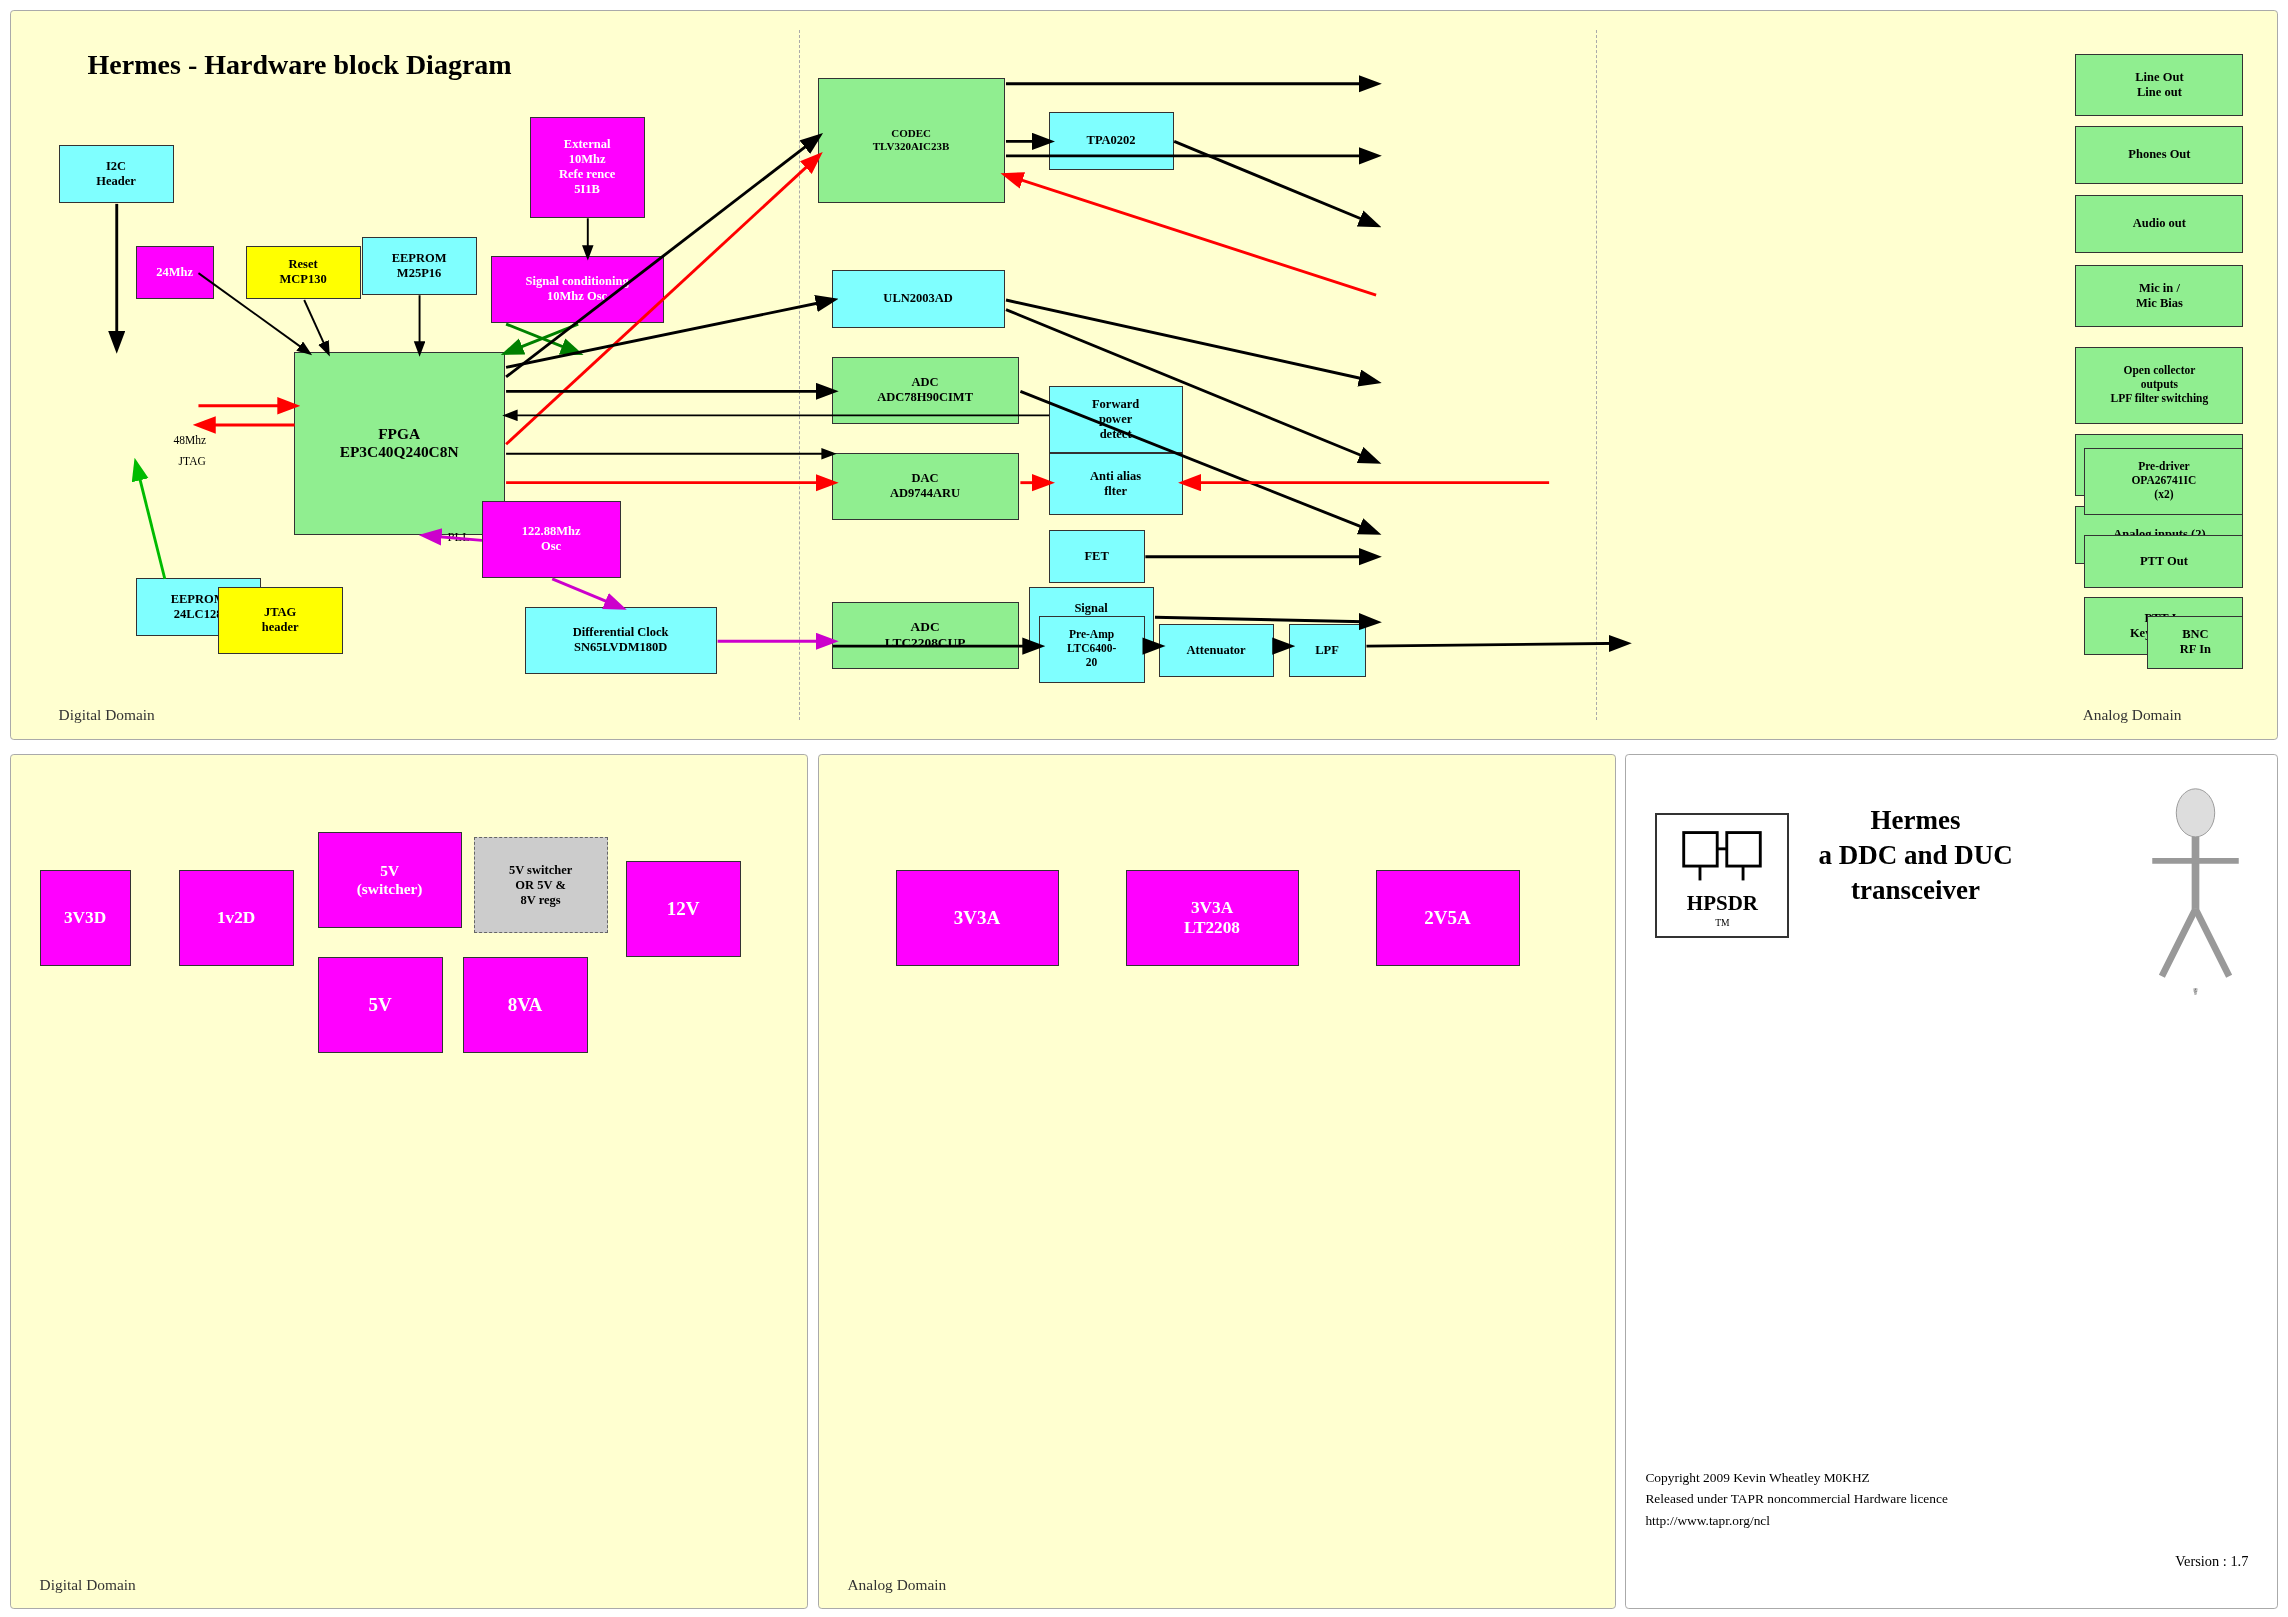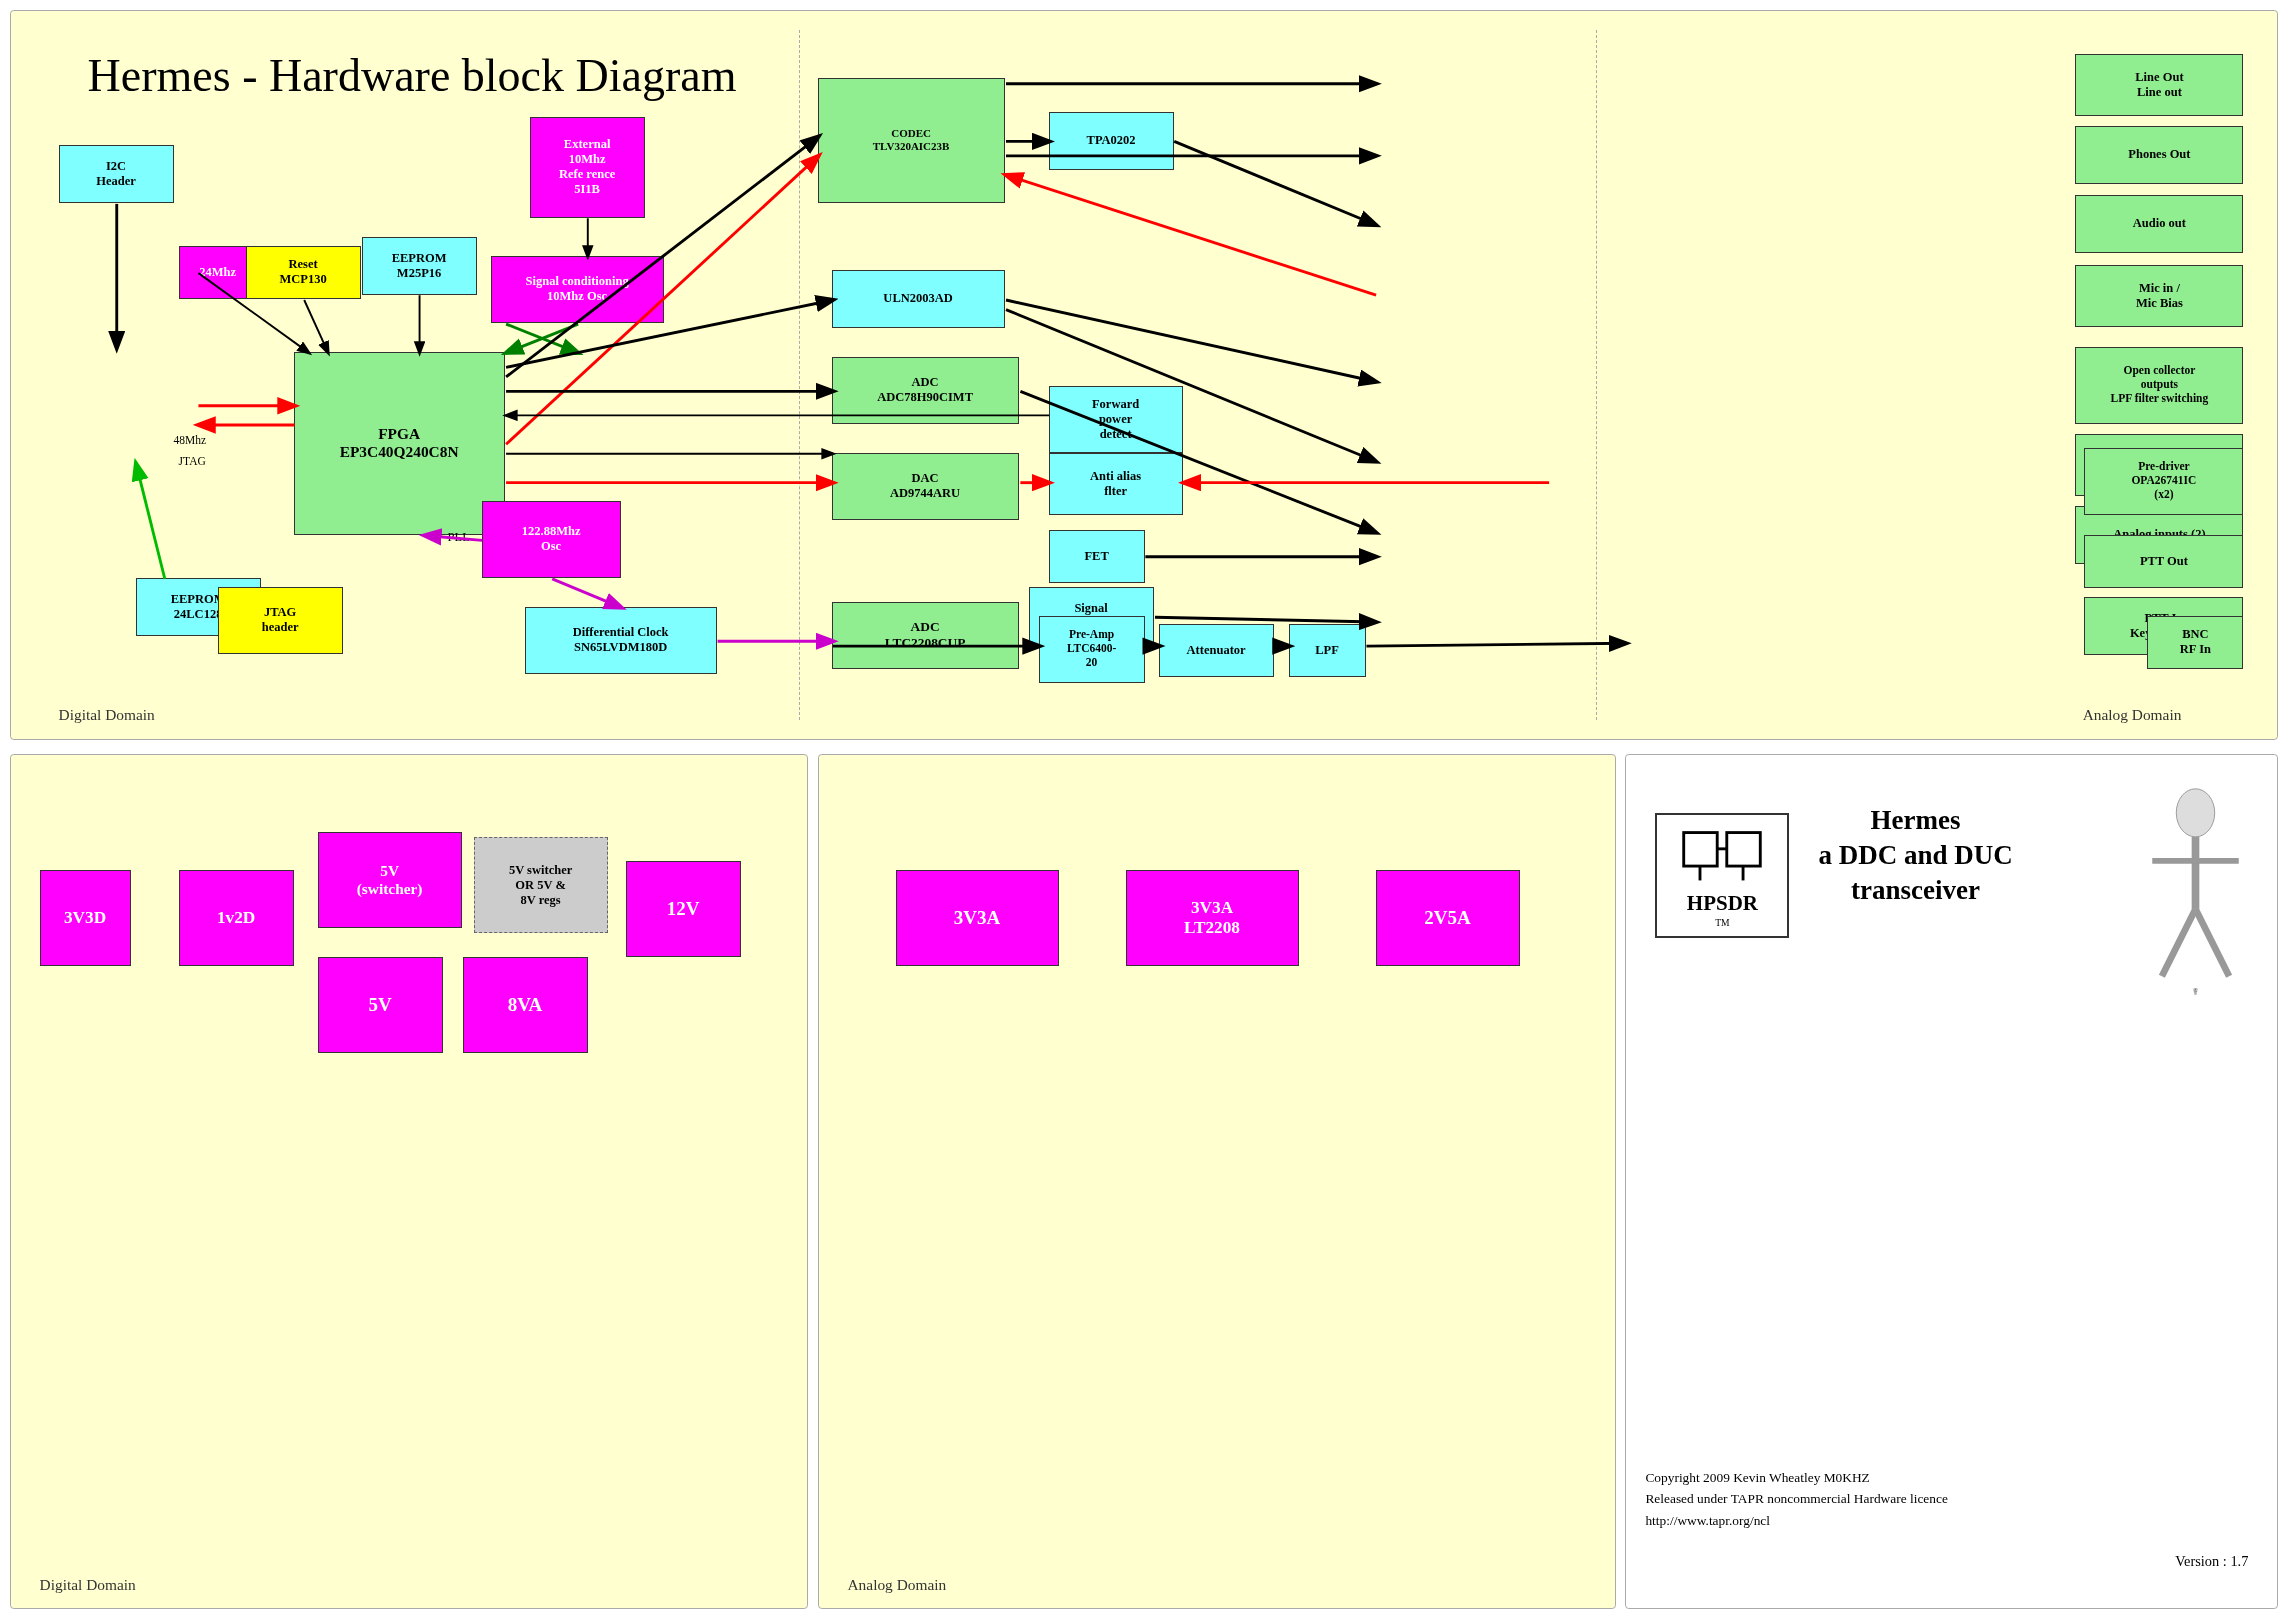--- a/index.html
+++ b/index.html
@@ -24,22 +24,22 @@
       right: 9.6px;
       height: 730px;
       background: #ffffd0;
       border: 1.9px solid #aaa;
       border-radius: 3.8px;
     }
     .page-title {
       position: absolute;
       top: 38px;
       left: 77px;
-      font-size: 46px;
-      font-weight: normal;
+      font-size: 28px;
+      font-weight: bold;
       font-family: 'Comic Sans MS', cursive;
     }
     
     .block {
       position: absolute;
       border: 1.9px solid #333;
       display: flex;
       align-items: center;
       justify-content: center;
       text-align: center;
@@ -133,21 +133,21 @@
 
 
     <div class="block block-cyan" style="left:125px; top:567px; width:125px; height:58px;">
       <span>EEPROM<br>24LC128</span>
     </div>
 
     <div class="block block-yellow" style="left:207px; top:576px; width:125px; height:67px;">
       <span>JTAG<br>header</span>
     </div>
 
-    <div class="block block-magenta" style="left:125px; top:235px; width:78px; height:53px;margin-left:43px;">
+    <div class="block block-magenta" style="left:125px; top:235px; width:78px; height:53px;">
       <span style="color:white;">24Mhz</span>
     </div>
 
     <div class="block block-yellow" style="left:235px; top:235px; width:115px; height:53px;">
       <span>Reset<br>MCP130</span>
     </div>
 
     <div class="block block-cyan" style="left:351px; top:226px; width:115px; height:58px;">
       <span>EEPROM<br>M25P16</span>
     </div>

